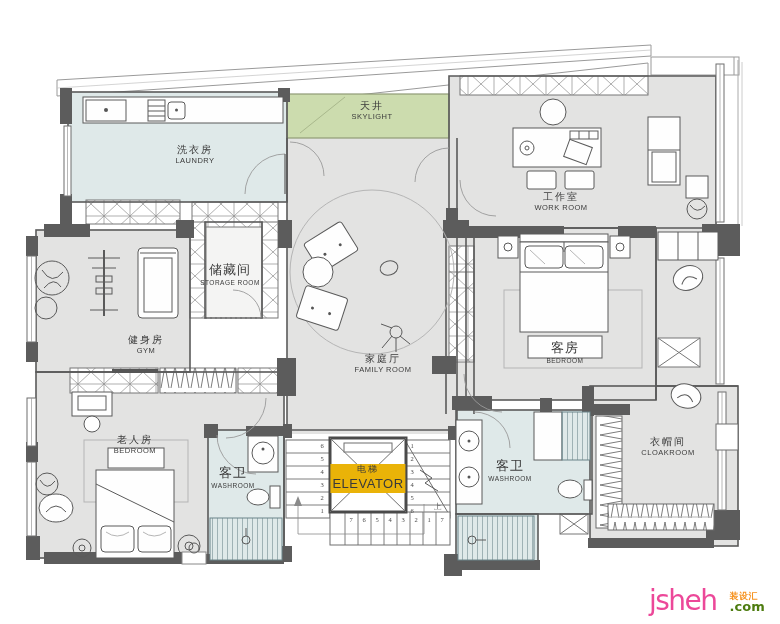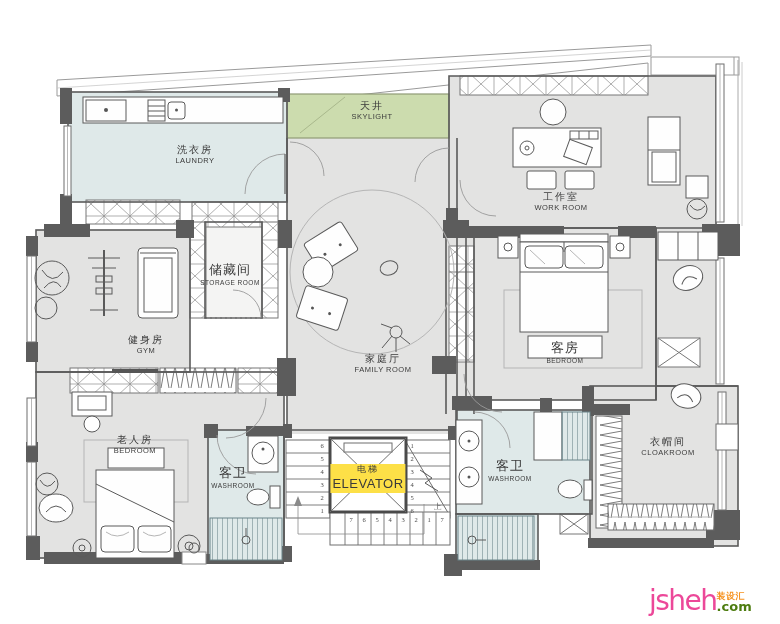--- a/index.html
+++ b/index.html
@@ -15,30 +15,30 @@
   .lite{fill:none;stroke:#b5b5b5;stroke-width:1;}
   .arc{fill:none;stroke:#9a9a9a;stroke-width:0.9;}
   .tread{stroke:#6f6f6f;stroke-width:0.9;}
   
   .lbl{position:absolute;transform:translate(-50%,0);text-align:center;color:#3a3a3a;
        line-height:1.3;white-space:nowrap;z-index:5;}
   .lbl .zh{display:block;font-size:10px;letter-spacing:2px;}
   .lbl .en{display:block;font-size:7.5px;letter-spacing:0.5px;font-family:Liberation Sans, sans-serif;}
   .lbl.sm .zh{font-size:13px;letter-spacing:1px;}
   .lbl.sm .en{font-size:6.5px;}
-  .lbl.elev{background:#fde047;padding:0 2px;}
+  .lbl.elev{background:#eab308;padding:0 2px;}
   .lbl.elev .zh{font-size:9px;}
   .lbl.elev .en{font-size:13px;}
   .snum{position:absolute;transform:translate(-50%,0);font-size:6.5px;color:#4a4a4a;z-index:5;
         font-family:"Liberation Serif", serif;}
   .uplbl{position:absolute;font-size:7.5px;color:#4a4a4a;z-index:5;}
   
   .logo{position:absolute;left:649px;top:589px;display:flex;align-items:flex-end;z-index:6;}
   .logo-text{font-size:28px;font-weight:normal;color:#ec4899;letter-spacing:-1.5px;line-height:0.85;}
-  .logo-side{display:flex;flex-direction:column;align-items:flex-start;margin-left:0;}
+  .logo-side{display:flex;flex-direction:column;align-items:flex-start;margin-left:13px;}
   .logo-zh{font-size:9px;color:#f6921e;font-weight:bold;letter-spacing:0.5px;line-height:1;}
   .logo-com{font-size:13px;color:#4d7c0f;font-weight:bold;line-height:0.9;}
 </style>
 </head>
 <body>
 
 <div class="canvas">
 
 <svg class="plan-svg" width="780" height="624" viewBox="0 0 780 624">
   <defs>

